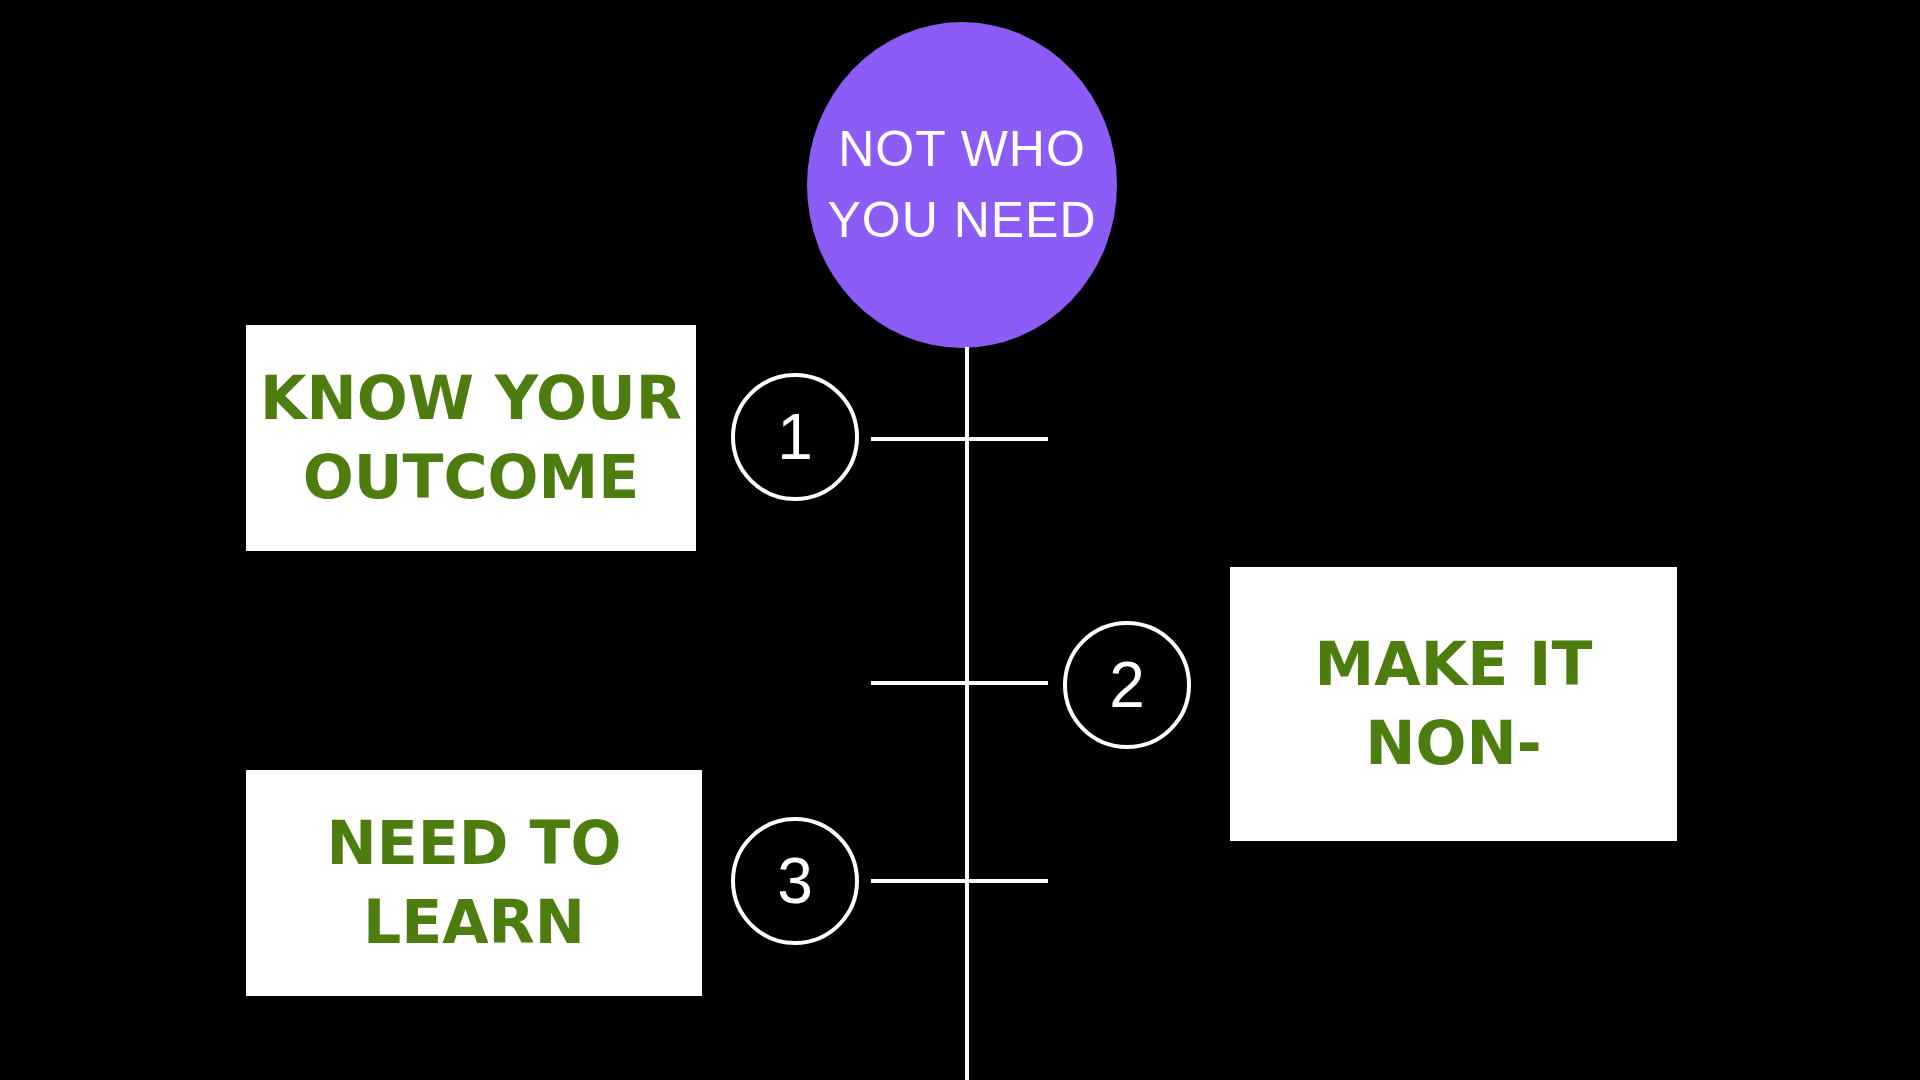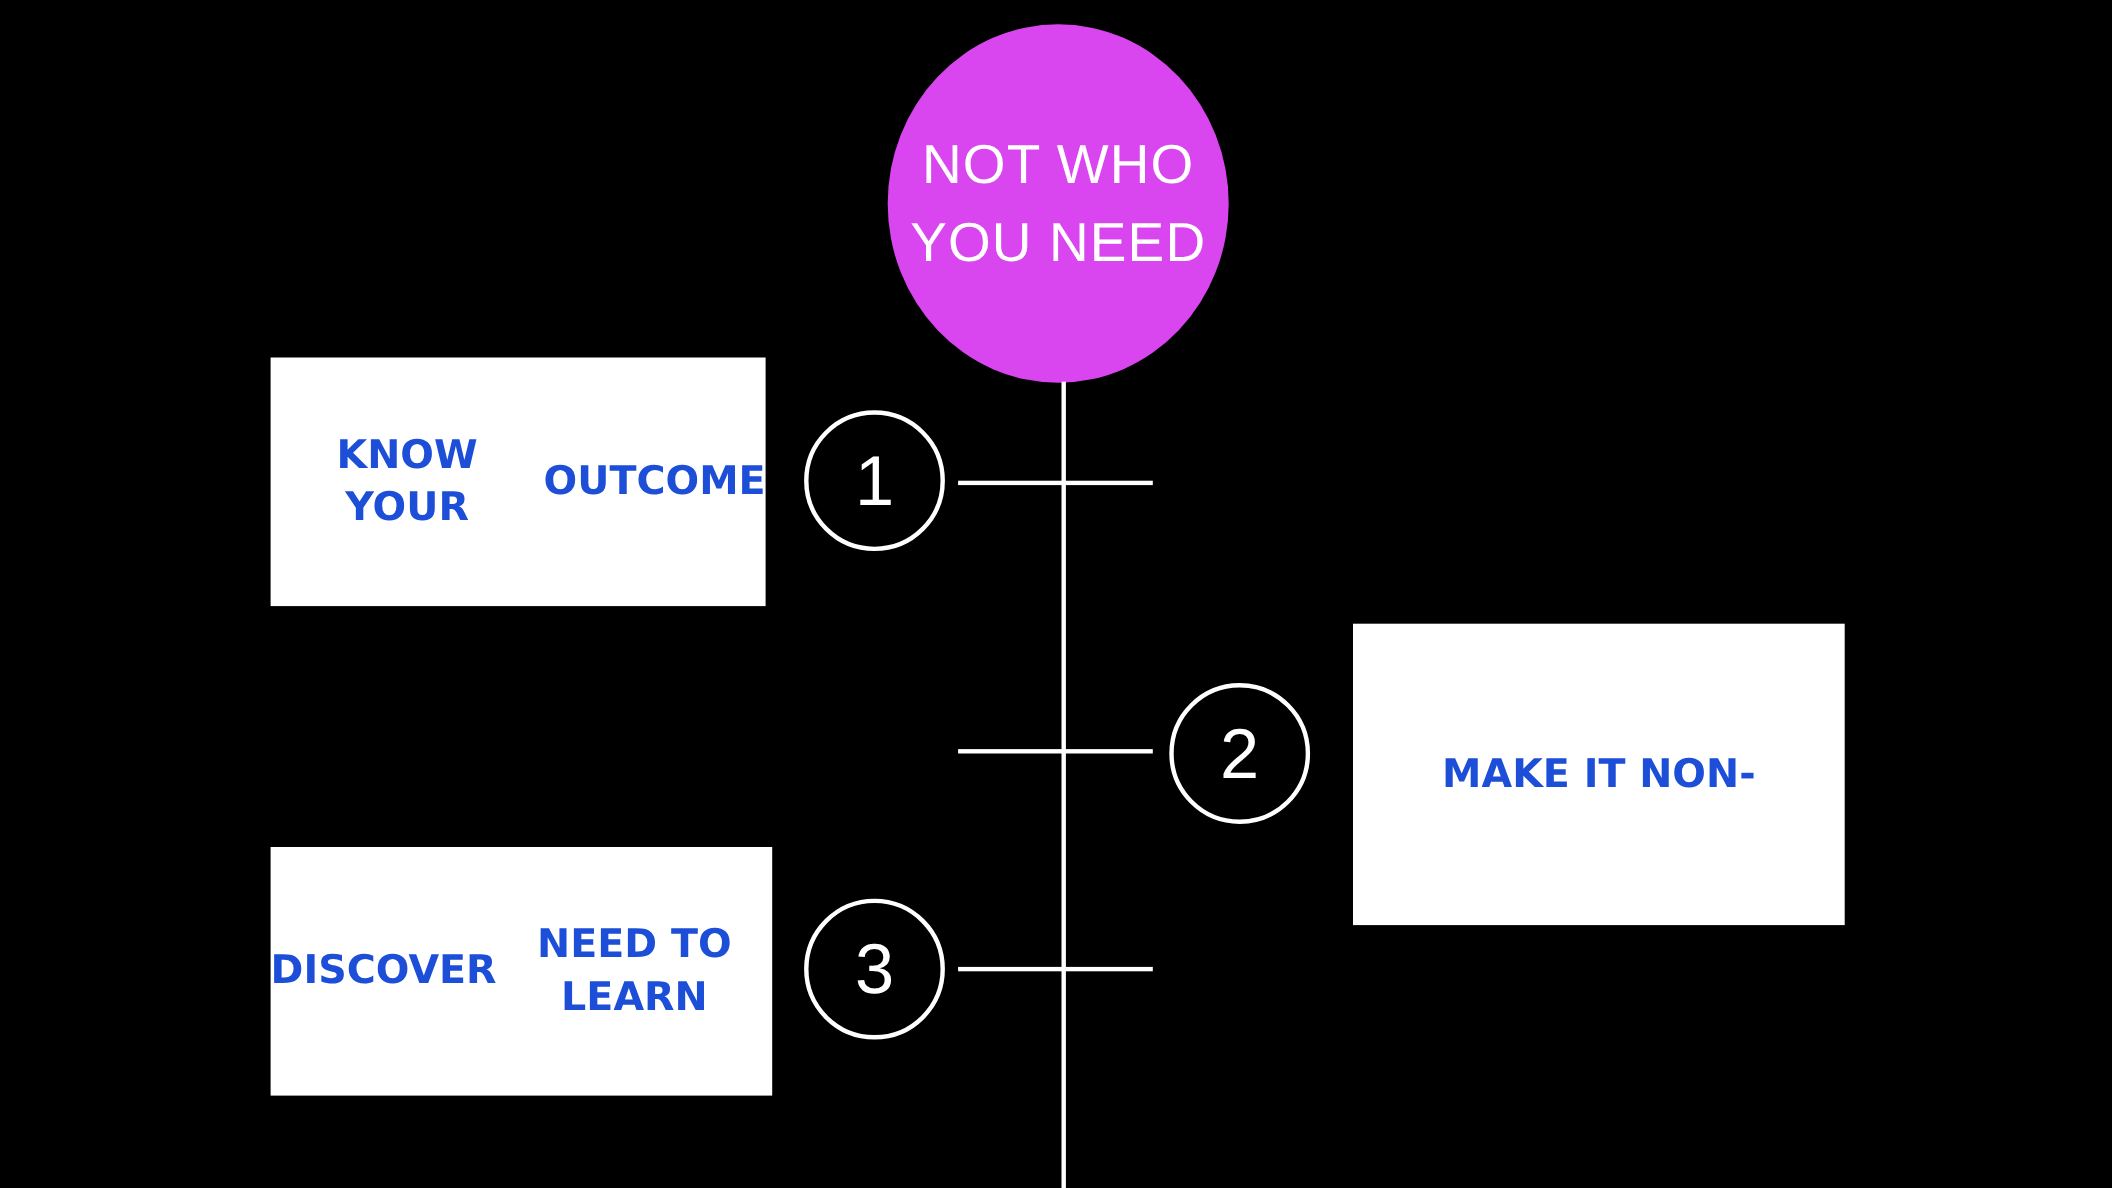--- a/index.html
+++ b/index.html
@@ -17,21 +17,21 @@
   }
 
   
   .goal-circle {
     position: absolute;
     left: 807px;
     top: 22px;
     width: 310px;
     height: 326px;
     border-radius: 50%;
-    background: #d946ef;
+    background: #8b5cf6;
     color: #ffffff;
     display: flex;
     flex-direction: column;
     align-items: center;
     justify-content: center;
     text-align: center;
     font-size: 50px;
     line-height: 1.42;
     letter-spacing: 1px;
     font-weight: 400;
@@ -73,29 +73,29 @@
     background: transparent;
   }
   .num-1 { left: 731px; top: 373px; }
   .num-2 { left: 1063px; top: 621px; }
   .num-3 { left: 731px; top: 817px; }
 
   
   .step-box {
     position: absolute;
     background: #ffffff;
-    color: #1d4ed8;
+    color: #4d7c0f;
     display: flex;
-    flex-direction: row;
+    flex-direction: column;
     align-items: center;
     justify-content: center;
     text-align: center;
     font-family: "DejaVu Sans", sans-serif;
     font-weight: 800;
-    font-size: 36px;
+    font-size: 60px;
     line-height: 1.32;
   }
   .box-1 { left: 246px; top: 325px; width: 450px; height: 226px; }
   .box-2 { left: 1230px; top: 567px; width: 447px; height: 274px; }
   .box-3 { left: 246px; top: 770px; width: 456px; height: 226px; }
 </style>
 </head>
 <body>
 
 <div class="canvas">
@@ -124,17 +124,16 @@
   <div class="step-box box-1">
     <div>KNOW YOUR</div>
     <div>OUTCOME</div>
   </div>
 
   <div class="step-box box-2">
     <div>MAKE IT NON-</div>
   </div>
 
   <div class="step-box box-3">
-    <div>DISCOVER</div>
     <div>NEED TO LEARN</div>
   </div>
 
 </div>
 
 </body></html>

